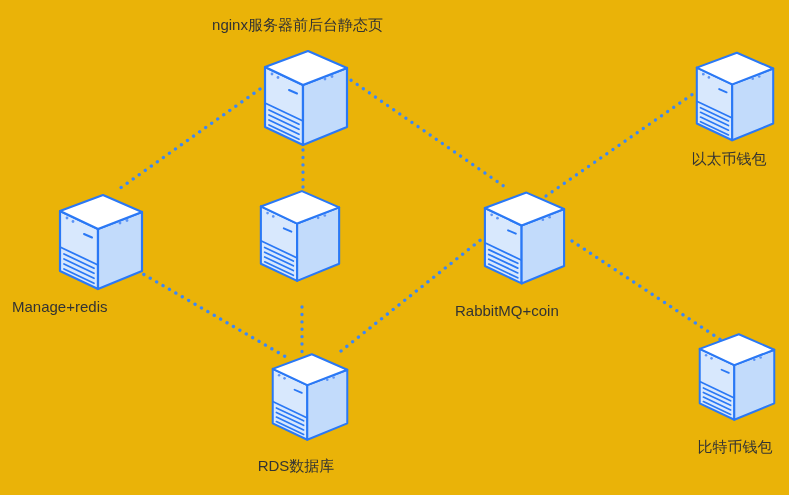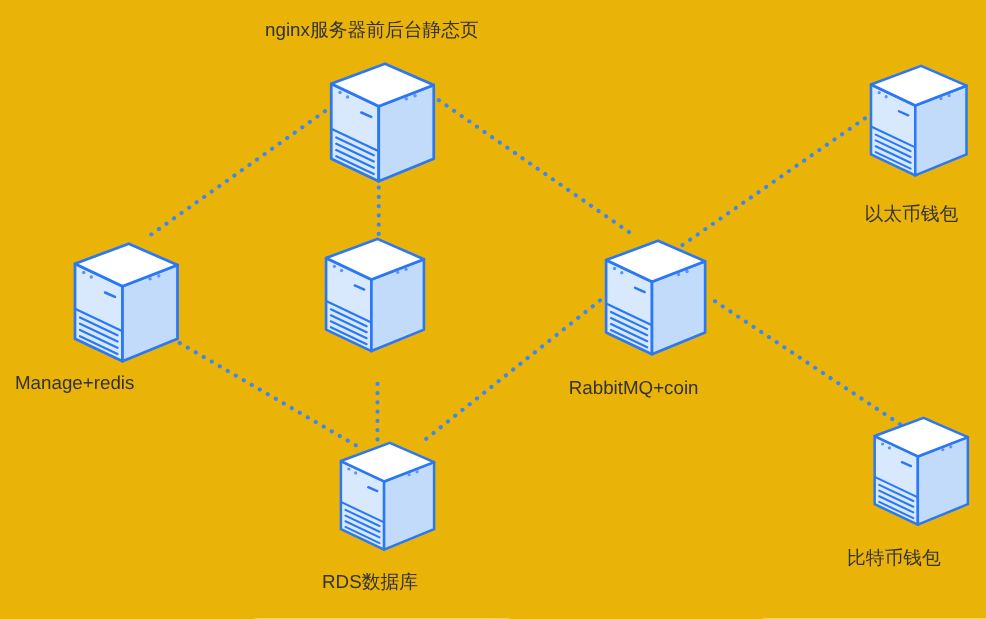--- a/index.html
+++ b/index.html
@@ -105,17 +105,17 @@
   </div>
   <div class="node" style="left:270px;top:348px;">
     <svg width="80" height="98">
         <use href="#server-icon" xlink:href="#server-icon"></use>
       </svg>
   </div>
 
   <div class="node-label t-center" style="left:200px;top:16px;width:195px;">nginx服务器前后台静态页</div>
   <div class="node-label" style="left:12px;top:298px;">Manage+redis</div>
   <div class="node-label" style="left:455px;top:302px;">RabbitMQ+coin</div>
-  <div class="node-label t-center" style="left:679px;top:163px;width:100px;text-align:center;">以太币钱包</div>
-  <div class="node-label t-center" style="left:665px;top:438px;width:100px;">比特币钱包</div>
+  <div class="node-label t-center" style="left:679px;top:150px;width:100px;text-align:center;">以太币钱包</div>
+  <div class="node-label t-center" style="left:685px;top:438px;width:100px;">比特币钱包</div>
   <div class="node-label t-center" style="left:246px;top:457px;width:100px;">RDS数据库</div>
 
 </div>
 
 </body></html>

